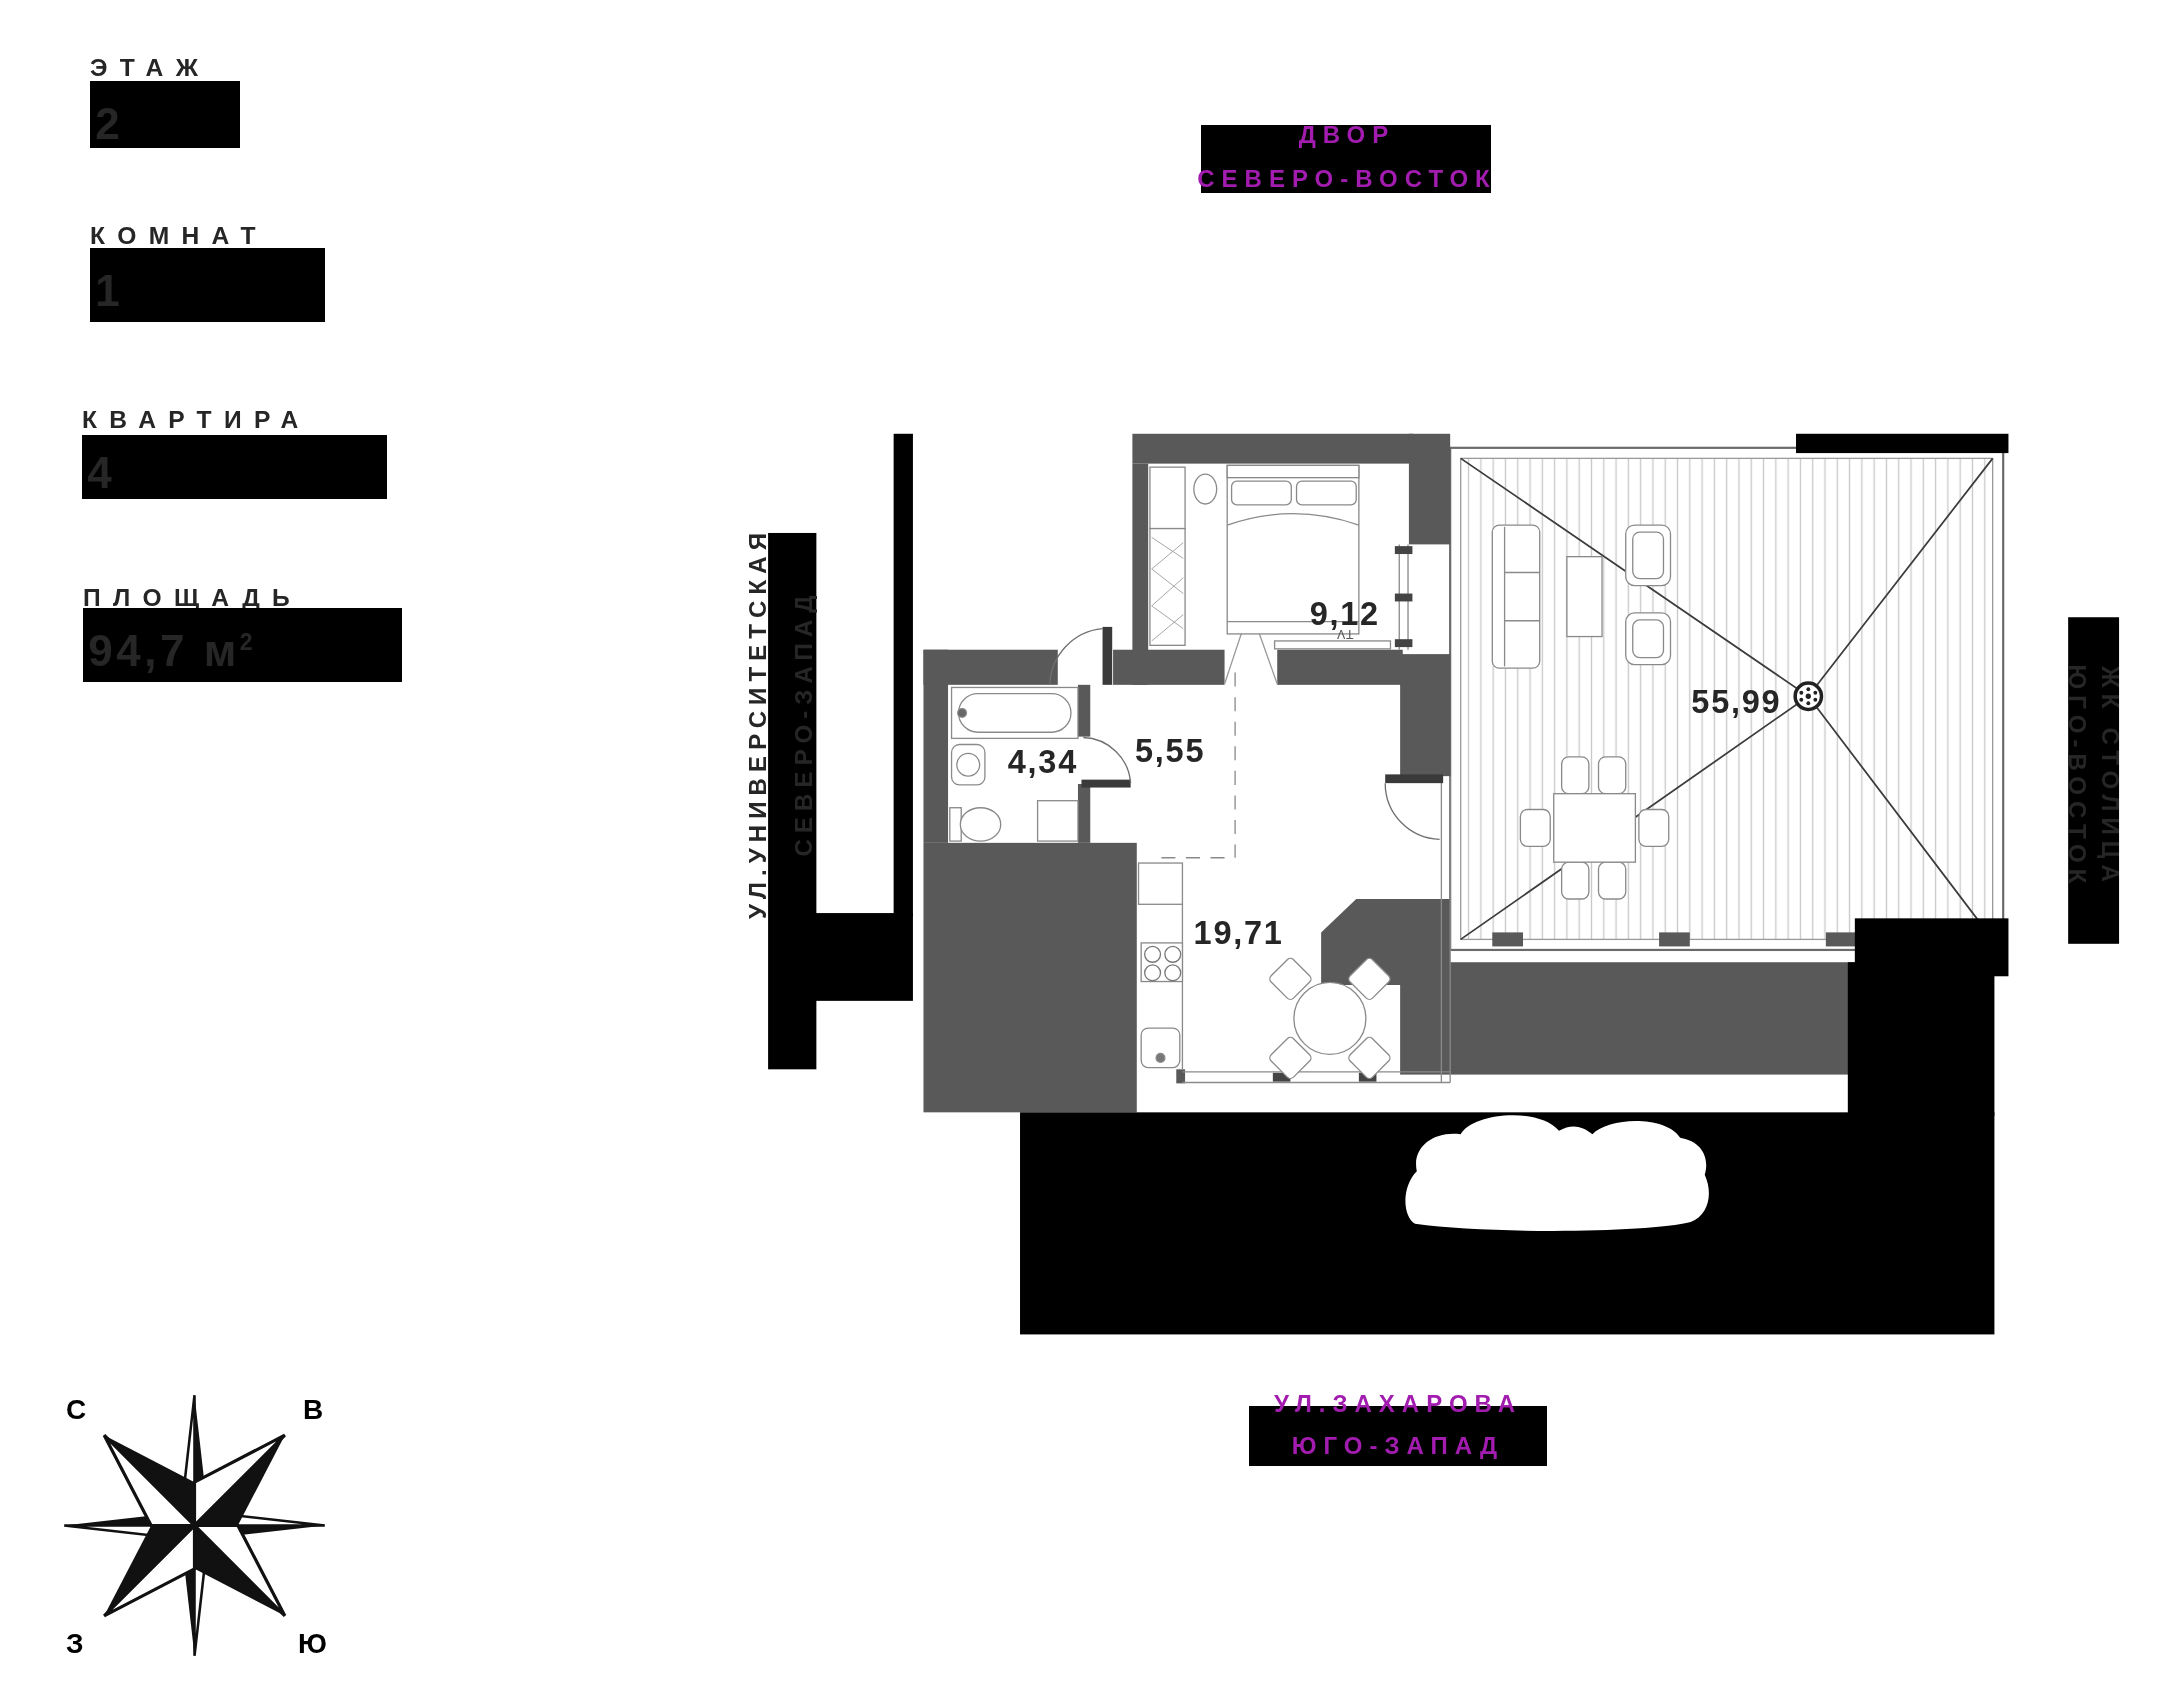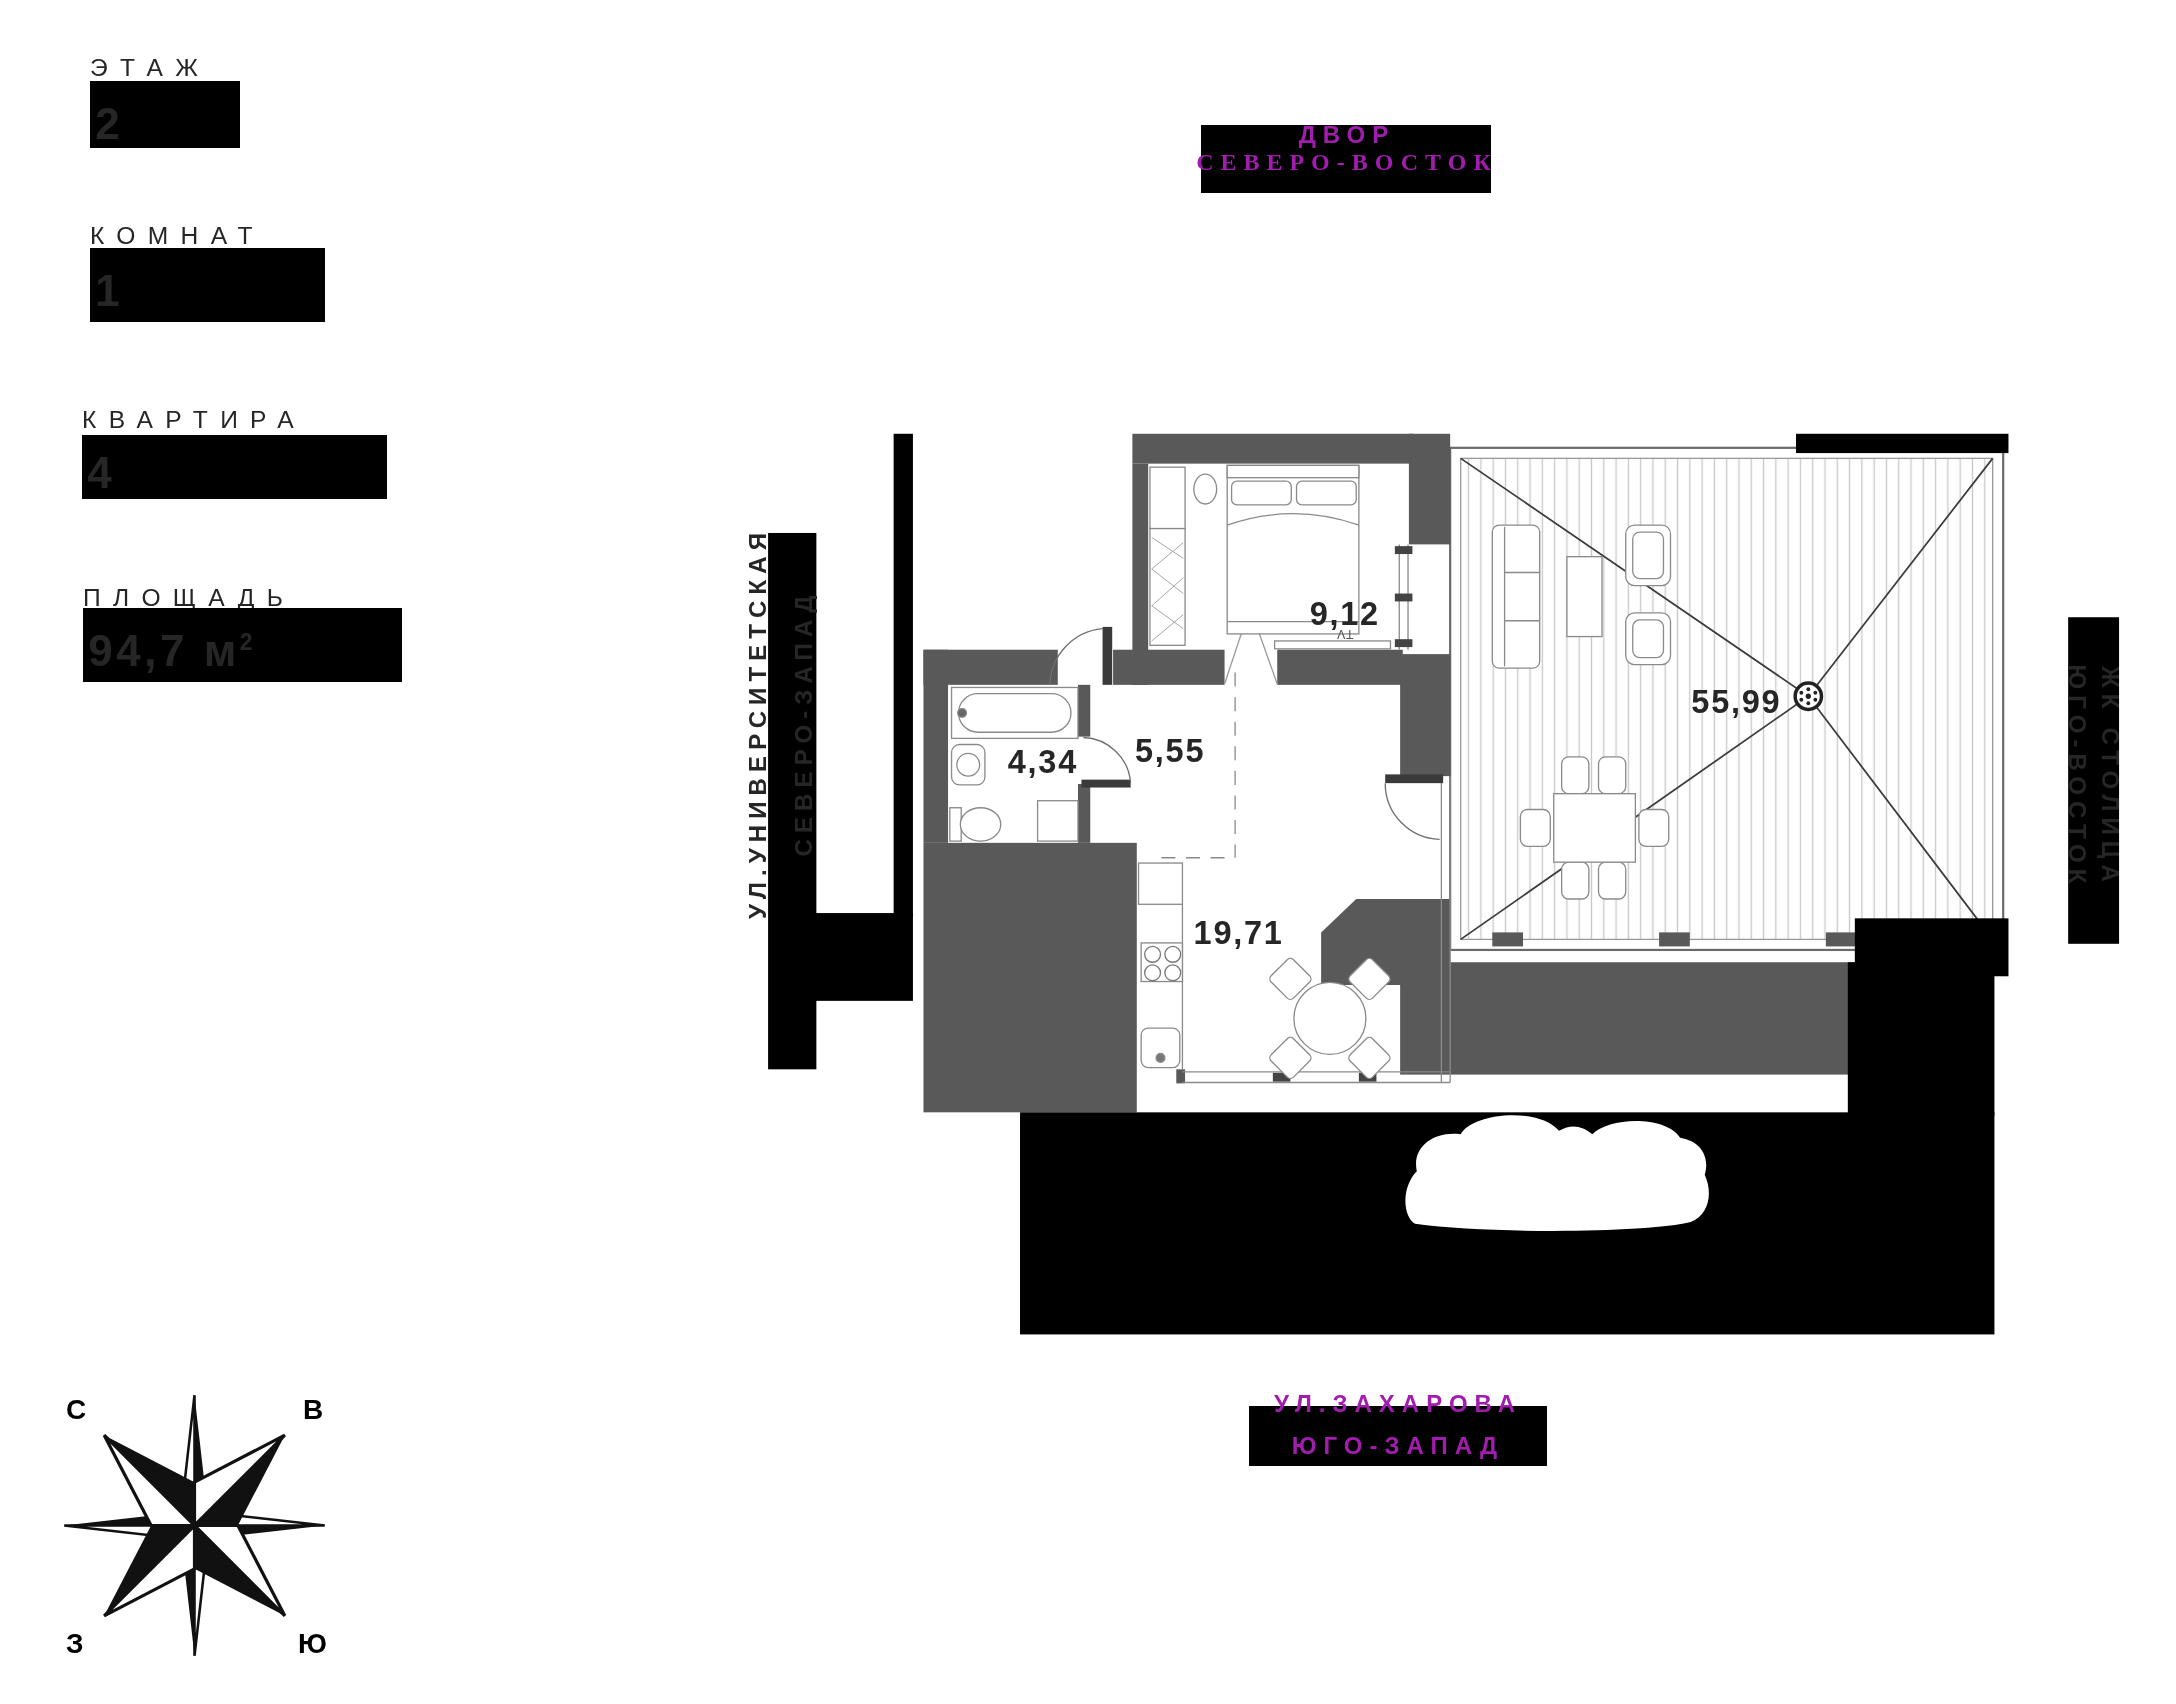--- a/index.html
+++ b/index.html
@@ -1,20 +1,20 @@
 <!DOCTYPE html>
 <html style="font-size:14px"><head>
 <meta charset="utf-8">
 <style>
   html,body{margin:0;padding:0;background:#ffffff;}
   .canvas{position:relative;width:2177px;height:1705px;background:#fff;overflow:hidden;
           font-family:"Liberation Sans",sans-serif;color:#262626;}
   .abs{position:absolute;}
   
-  .info-label{font-size:24.6px;font-weight:400;letter-spacing:12.3px;color:#262626;white-space:nowrap;}
+  .info-label{font-size:24.6px;font-weight:700;letter-spacing:12.3px;color:#262626;white-space:nowrap;}
   .info-box{background:#000;color:#262626;}
   .info-value{font-size:44px;font-weight:700;letter-spacing:3.5px;color:#262626;line-height:1;
               position:absolute;left:5.3px;top:21px;white-space:nowrap;}
   .info-value sup{font-size:23px;vertical-align:super;}
   
   .dir-line{font-size:24px;font-weight:700;letter-spacing:7px;color:#a21caf;text-align:center;white-space:nowrap;}
   .dir-bar{background:#000;}
   .rot90{transform:rotate(90deg);}
   .rot-90{transform:rotate(-90deg);}
   .vtext{font-size:24px;font-weight:700;letter-spacing:6.1px;color:#262626;text-align:center;white-space:nowrap;}
@@ -53,21 +53,21 @@
   <div class="abs" style="left:83px;top:584px;">
     <span class="info-label">ПЛОЩАДЬ</span>
   </div>
   <div class="abs info-box" style="left:83px;top:608px;width:303px;height:74px;padding-left:16px;">
     <span class="info-value"><span>94,7</span>&nbsp;<span>м</span><sup>2</sup></span>
   </div>
 
   <div class="abs dir-bar" style="left:1201px;top:125px;width:290px;height:68px;z-index:1;"></div>
   <div class="abs" style="left:1167px;top:121px;width:360px;z-index:2;">
     <div class="dir-line">ДВОР</div>
-    <div class="dir-line" style="font-family:Liberation Serif, serif;">СЕВЕРО-ВОСТОК</div>
+    <div class="dir-line" style="margin-top:16px;">СЕВЕРО-ВОСТОК</div>
   </div>
 
   <div class="abs vtext rot90" style="left:1943px;top:763px;width:334px;z-index:2;">ЖК СТОЛИЦА</div>
   <div class="abs vtext rot90" style="left:1910px;top:763px;width:334px;z-index:2;">ЮГО-ВОСТОК</div>
 
   <div class="abs vtext rot-90" style="left:538px;top:709px;width:439px;z-index:2;">УЛ.УНИВЕРСИТЕТСКАЯ</div>
   <div class="abs vtext rot-90" style="left:584px;top:709px;width:439px;z-index:2;">СЕВЕРО-ЗАПАД</div>
 
   <div class="abs dir-bar" style="left:1249px;top:1406px;width:298px;height:60px;z-index:1;"></div>
   <div class="abs" style="left:1220px;top:1390px;width:356px;z-index:2;">

